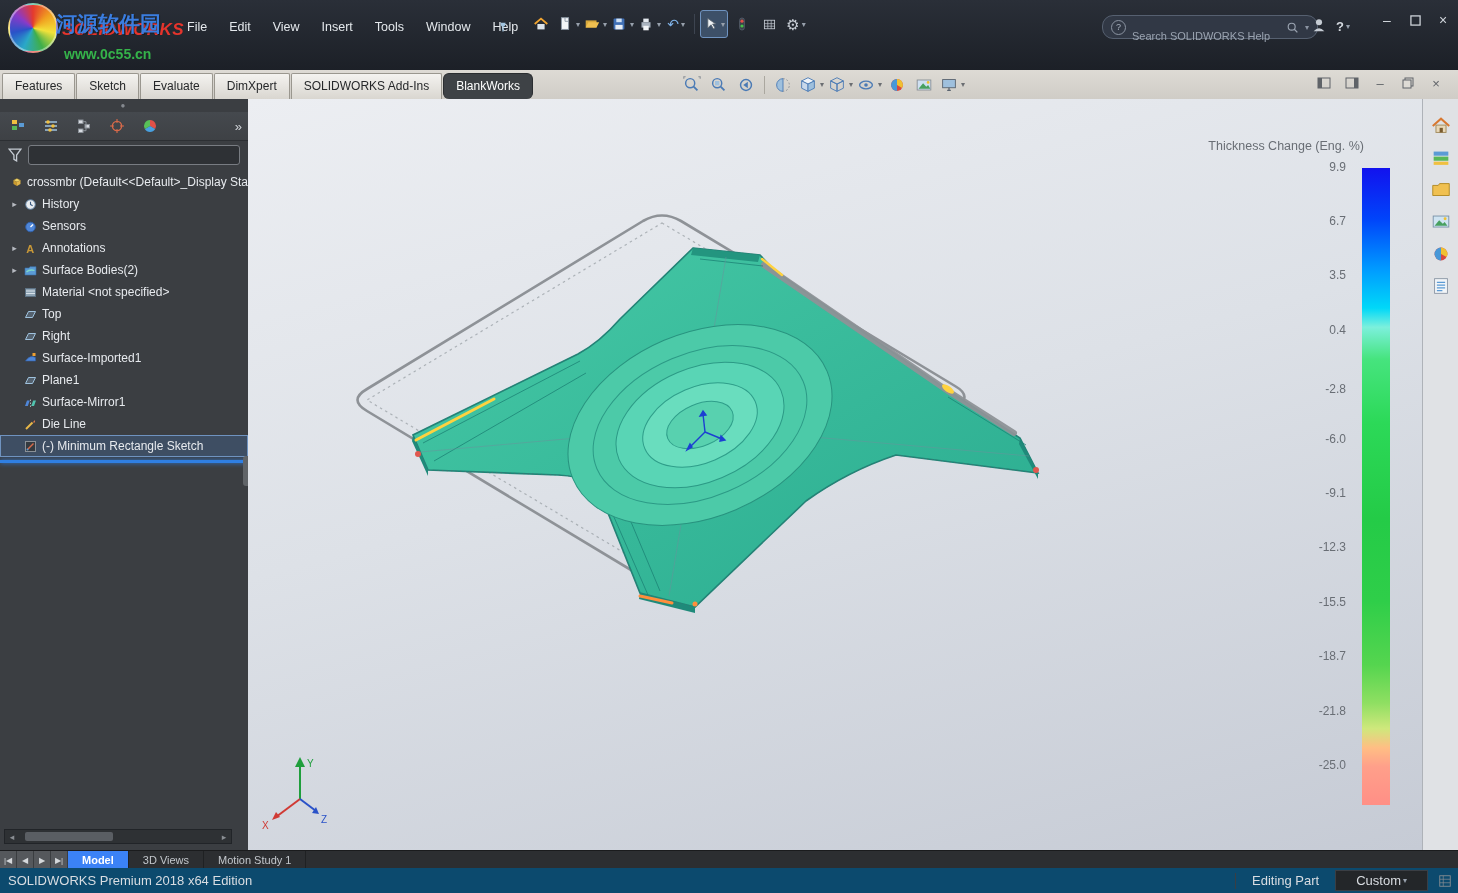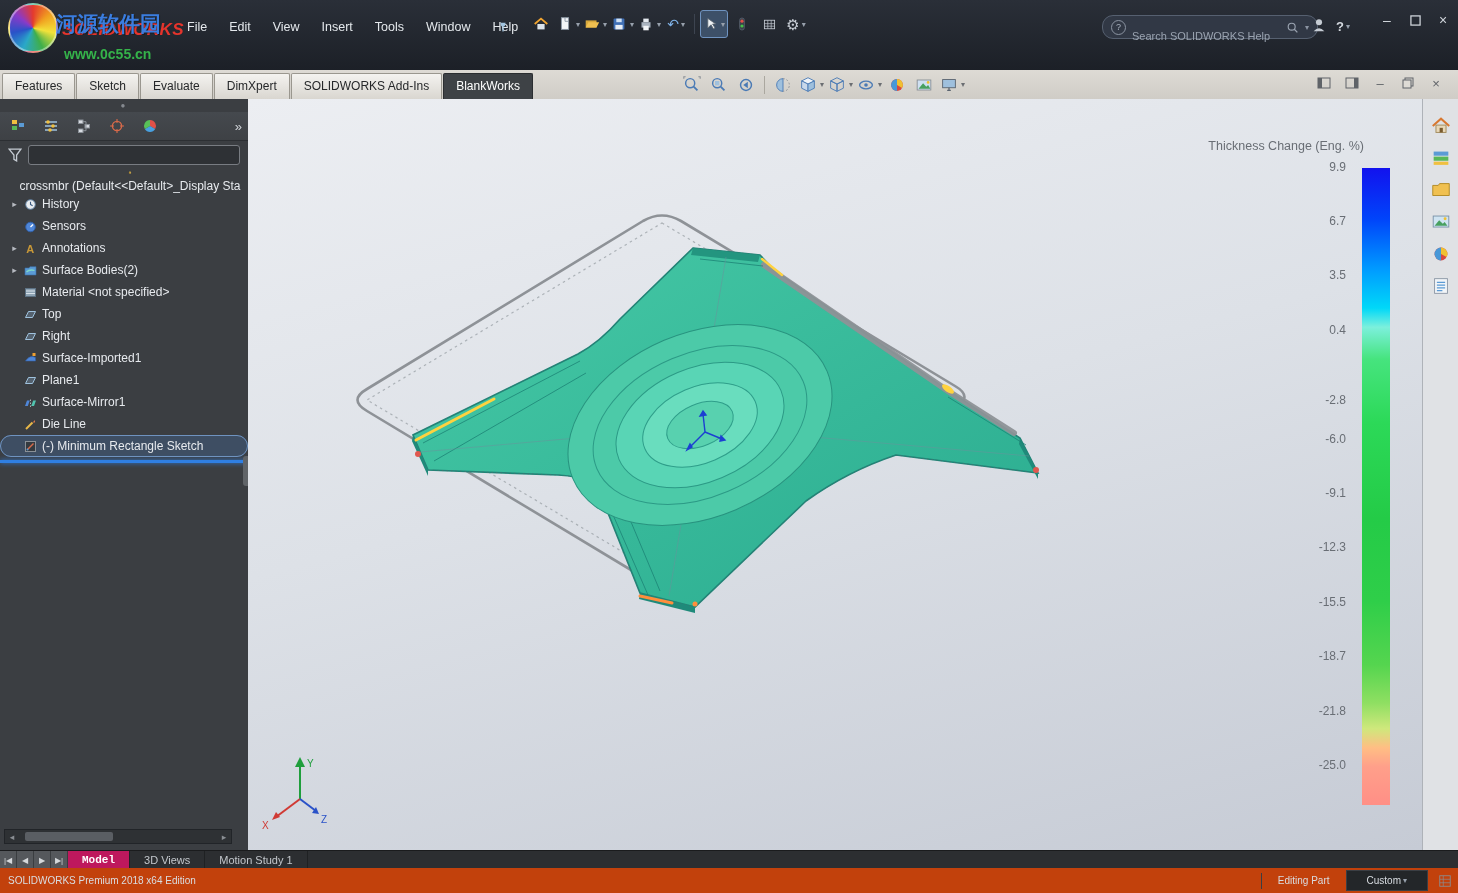--- a/index.html
+++ b/index.html
@@ -40,21 +40,21 @@
   .winbtn{position:absolute;top:8px;width:26px;height:24px;display:flex;align-items:center;justify-content:center;
     color:#cfd4da;font-size:14px;}
 
   
   #cmdrow{position:absolute;left:0;top:70px;width:1458px;height:29px;
     background:linear-gradient(#dedbd5,#cfccc6);border-bottom:1px solid #9a978f;}
   #cmdtabs{position:absolute;left:2px;bottom:0;display:flex;align-items:flex-end;}
   .ctab{height:25px;line-height:25px;padding:0 12px;font-size:12px;color:#26282a;
     background:linear-gradient(#f4f3f0,#d9d6d0);border:1px solid #9a978f;border-bottom:none;
     border-radius:2px 2px 0 0;margin-right:1px;}
-  .ctab.active{background:#3e4246;color:#ffffff;border-color:#2b2e31;}
+  .ctab.active{background:#3e4246;color:#ffffff;border-color:#2b2e31;border-radius:6px;}
   #hud{position:absolute;left:680px;top:2px;height:25px;display:flex;align-items:center;gap:3px;}
   .hud-btn{height:24px;min-width:24px;display:flex;align-items:center;justify-content:center;border-radius:3px;}
   .hud-btn.dd::after{color:#6b6e72;}
   .hud-sep{width:1px;height:18px;background:#aaa79f;margin:0 3px;}
   #doc-controls{position:absolute;right:12px;top:4px;display:flex;gap:8px;align-items:center;}
   .dcbtn{width:20px;height:18px;display:flex;align-items:center;justify-content:center;color:#5f6368;font-size:13px;}
 
   
   #leftpanel{position:absolute;left:0;top:99px;width:248px;height:751px;background:#3b3e42;
     border-right:1px solid #1d1f22;color:#e7eaee;}
@@ -63,22 +63,22 @@
     background:linear-gradient(#45494e,#3e4145);border-bottom:1px solid #2c2f33;}
   .ptab{width:24px;height:22px;display:flex;align-items:center;justify-content:center;border-radius:3px;}
   #ptab-chevron{margin-left:auto;color:#cfd3d8;font-size:13px;}
   #filterrow{height:28px;display:flex;align-items:center;gap:6px;padding:0 8px;}
   #filter-input{flex:1;height:18px;background:#2e3135;border:1px solid #787c82;border-radius:3px;
     color:#e7eaee;font-size:11px;padding:0 5px;outline:none;}
   #tree{padding-top:2px;}
   .trow{height:22px;display:flex;align-items:center;gap:5px;padding-left:10px;font-size:12px;white-space:nowrap;}
   .trow .exp{width:9px;font-size:9px;color:#b6bac0;text-align:center;flex:none;}
   .trow .spc{width:9px;flex:none;}
-  .trow.root{padding-left:12px;flex-direction:column;}
-  .trow.selected{background:rgba(70,110,160,.35);outline:1px solid #6f93c0;outline-offset:-1px;border-radius:11px;}
+  .trow.root{padding-left:12px;}
+  .trow.selected{background:rgba(70,110,160,.35);outline:1px solid #6f93c0;outline-offset:-1px;}
   #rollback{height:3px;background:#2f7fe3;box-shadow:0 0 5px #2f7fe3;margin-top:3px;}
   #hscroll{position:absolute;left:4px;right:16px;bottom:6px;height:13px;background:#2e3134;
     border:1px solid #212428;display:flex;align-items:center;}
   .scr-arrow{width:14px;text-align:center;color:#8a8e93;font-size:9px;}
   #scr-thumb{width:88px;height:9px;background:#5a5e63;border-radius:2px;margin-left:6px;}
   #edge-handle{position:absolute;right:-1px;top:357px;width:6px;height:30px;background:#606468;border-radius:3px 0 0 3px;}
 
   
   #viewport{position:absolute;left:248px;top:99px;width:1174px;height:751px;
     background:linear-gradient(165deg,#eceef2 0%,#dde1e7 45%,#c6cbd5 100%);overflow:hidden;}
@@ -94,23 +94,23 @@
   #taskstrip{position:absolute;left:1422px;top:99px;width:36px;height:751px;background:#e0e2e5;
     border-left:1px solid #aeb2b8;}
   .tpbtn{width:28px;height:26px;margin:6px auto 0;display:flex;align-items:center;justify-content:center;border-radius:3px;}
 
   
   #tabsrow{position:absolute;left:0;top:850px;width:1458px;height:18px;background:#2c2e31;
     border-top:1px solid #1a1b1d;display:flex;align-items:stretch;font-size:11px;color:#c3c7cc;}
   .tnav{width:16px;display:flex;align-items:center;justify-content:center;background:#55585c;
     border-right:1px solid #3a3d40;color:#d5d8db;font-size:8px;}
   .btab{padding:0 14px;display:flex;align-items:center;border-right:1px solid #1f2123;}
-  .btab.active{background:#be185d;color:#ffffff;font-weight:bold;font-family:Liberation Mono, monospace;}
-  #statusbar{position:absolute;left:0;top:868px;width:1458px;height:25px;background:#c2410c;
-    color:#d9dde2;font-size:10px;display:flex;align-items:center;}
+  .btab.active{background:#3b82f6;color:#ffffff;font-weight:bold;}
+  #statusbar{position:absolute;left:0;top:868px;width:1458px;height:25px;background:#0c4a6e;
+    color:#d9dde2;font-size:13px;display:flex;align-items:center;}
   #status-left{padding-left:8px;}
   #status-right{margin-left:auto;display:flex;align-items:center;height:100%;}
   #status-sep{width:1px;height:16px;background:#3a3e44;}
   #editing-mode{padding:0 16px;}
   #config-dd{height:19px;line-height:19px;padding:0 20px;background:#232629;border:1px solid #3a3e44;
     margin-right:10px;display:flex;align-items:center;}
   #status-icon{margin-right:6px;}
 </style>
 </head>
 <body>
@@ -602,21 +602,21 @@
         <polygon points="71,715 64,714 68,708" fill="#2a52c8"></polygon>
         <text x="73" y="724" font-size="10" fill="#2a52c8">Z</text>
       </g>
     </svg>
 
     <div id="legend-title">Thickness Change (Eng. %)</div>
     <div class="leg-label" style="top:61px;">9.9</div>
     <div class="leg-label" style="top:115px;">6.7</div>
     <div class="leg-label" style="top:169px;">3.5</div>
     <div class="leg-label" style="top:224px;">0.4</div>
-    <div class="leg-label" style="top:294px;">-2.8</div>
+    <div class="leg-label" style="top:283px;">-2.8</div>
     <div class="leg-label" style="top:333px;">-6.0</div>
     <div class="leg-label" style="top:387px;">-9.1</div>
     <div class="leg-label" style="top:441px;">-12.3</div>
     <div class="leg-label" style="top:496px;">-15.5</div>
     <div class="leg-label" style="top:550px;">-18.7</div>
     <div class="leg-label" style="top:605px;">-21.8</div>
     <div class="leg-label" style="top:659px;">-25.0</div>
     <div id="leg-bar"></div>
   </div>
 

